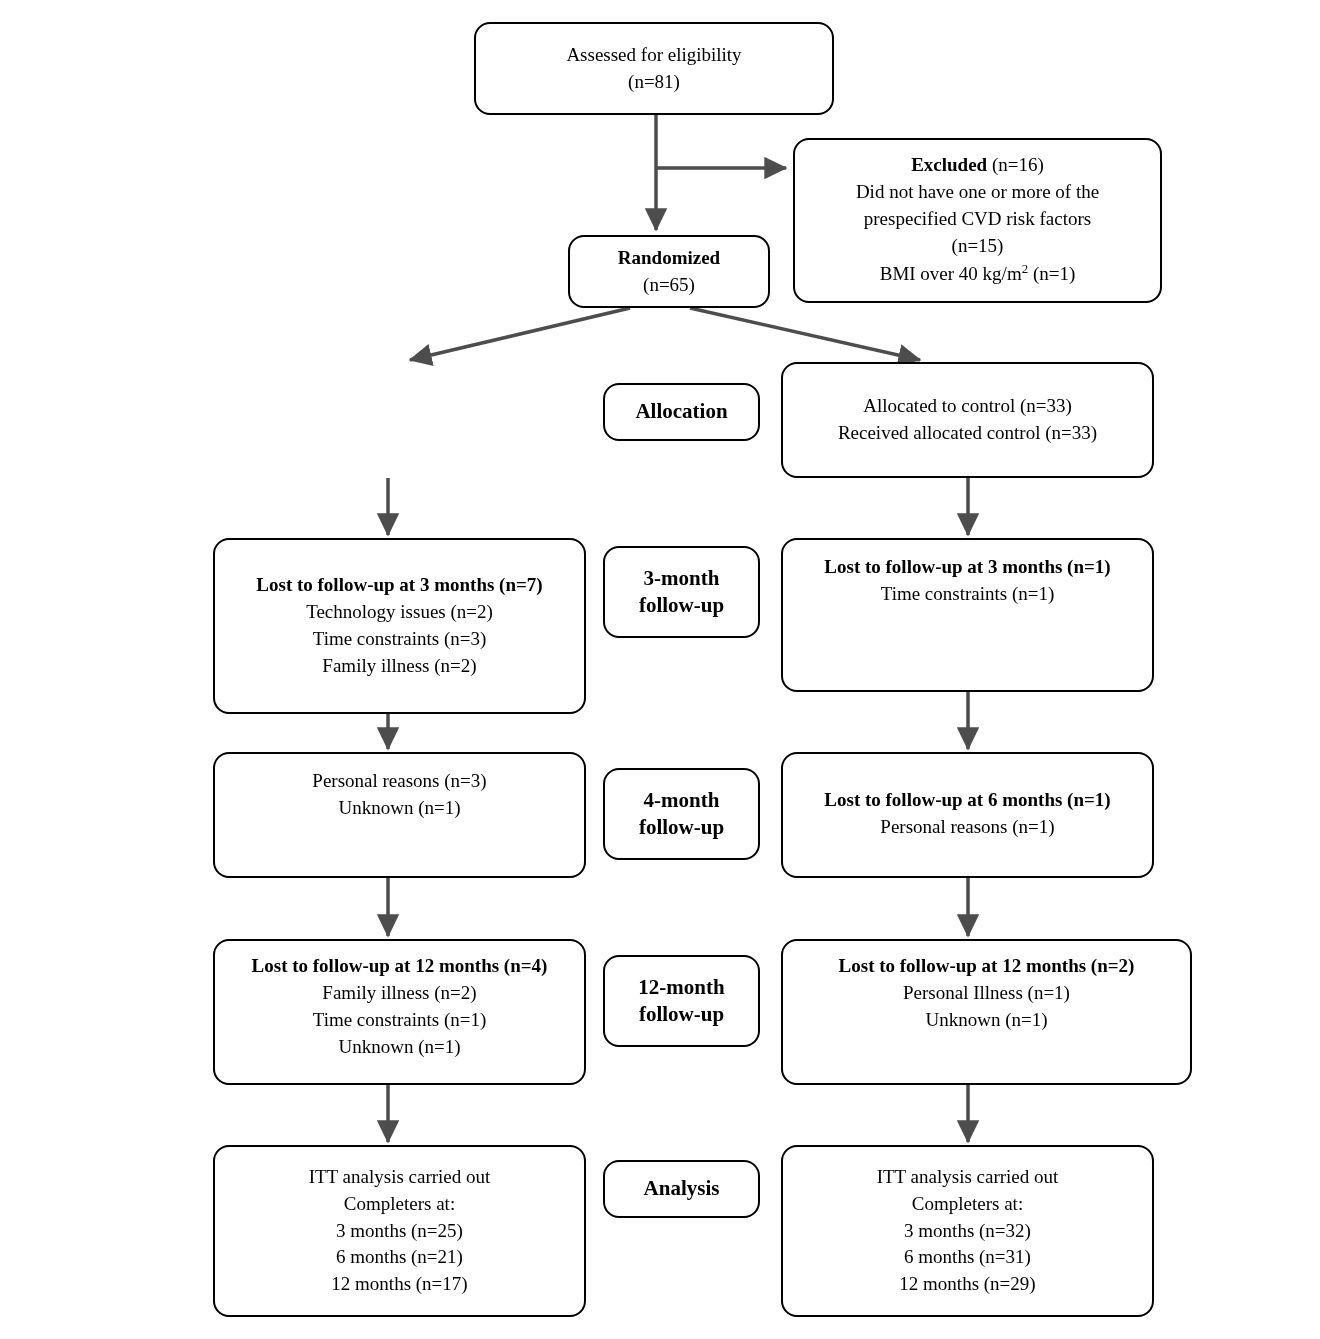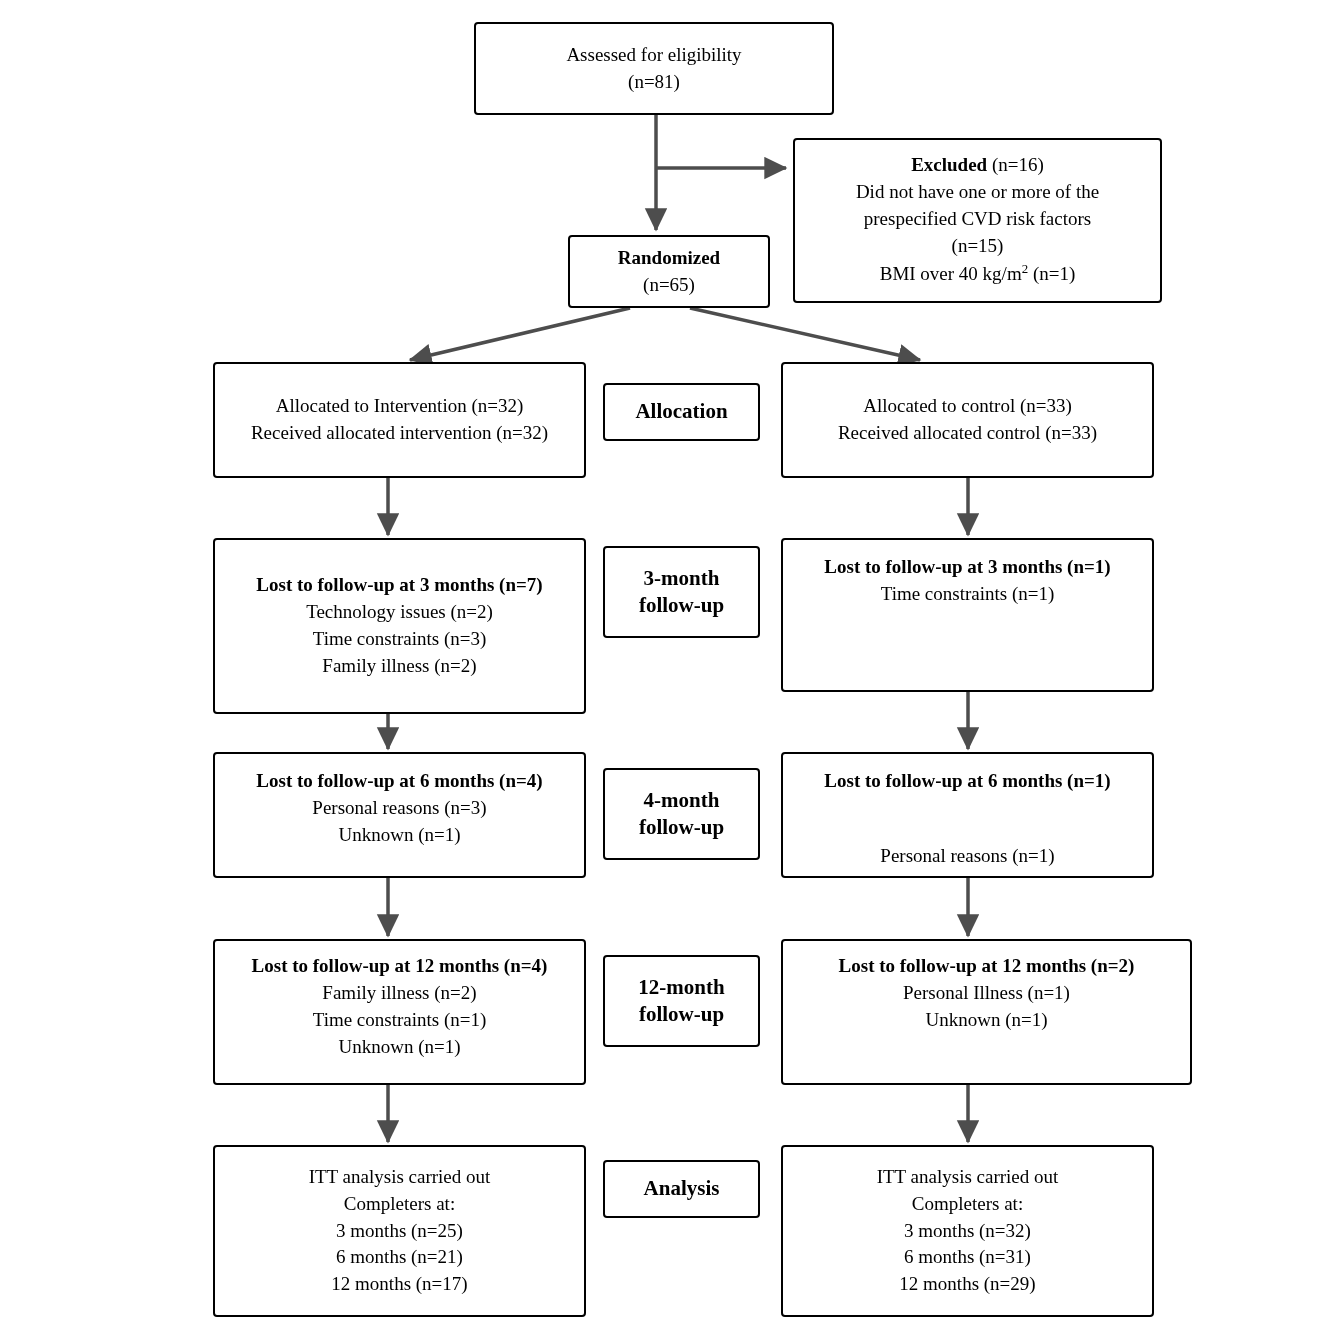--- a/index.html
+++ b/index.html
@@ -15,30 +15,30 @@
     position: relative;
     width: 1320px;
     height: 1339px;
     overflow: hidden;
     background: #ffffff;
   }
   .box {
     position: absolute;
     box-sizing: border-box;
     border: 2.5px solid #000000;
-    border-radius: 4px;
+    border-radius: 16px;
     background: #ffffff;
     display: flex;
     flex-direction: column;
     align-items: center;
     justify-content: center;
     text-align: center;
     font-size: 19px;
     line-height: 1.42;
-    padding: 6px 10px;
+    padding: 16px 10px;
   }
   .box .ln { display: block; white-space: nowrap; }
   .bold { font-weight: bold; }
   .stage {
     font-weight: bold;
     font-size: 21px;
     line-height: 1.3;
   }
   svg.arrows {
     position: absolute;
@@ -96,24 +96,20 @@
 
   <div class="box" style="left:568px; top:235px; width:202px; height:73px;">
     <span class="ln bold">Randomized</span>
     <span class="ln">(n=65)</span>
   </div>
 
   <div class="box stage" style="left:603px; top:383px; width:157px; height:58px;">
     <span class="ln">Allocation</span>
   </div>
 
-  <div class="box" style="left:213px; top:362px; width:373px; height:116px;">
-    <span class="ln">Allocated to Intervention (n=32)</span>
-    <span class="ln">Received allocated intervention (n=32)</span>
-  </div>
 
   <div class="box" style="left:781px; top:362px; width:373px; height:116px;">
     <span class="ln">Allocated to control (n=33)</span>
     <span class="ln">Received allocated control (n=33)</span>
   </div>
 
   <div class="box stage" style="left:603px; top:546px; width:157px; height:92px;">
     <span class="ln">3-month</span>
     <span class="ln">follow-up</span>
   </div>
@@ -129,26 +125,25 @@
     <span class="ln bold">Lost to follow-up at 3 months (n=1)</span>
     <span class="ln">Time constraints (n=1)</span>
   </div>
 
   <div class="box stage" style="left:603px; top:768px; width:157px; height:92px;">
     <span class="ln">4-month</span>
     <span class="ln">follow-up</span>
   </div>
 
   <div class="box" style="left:213px; top:752px; width:373px; height:126px; justify-content:flex-start; padding-top:14px;">
-    <span class="ln bold">Lost to follow-up at 6 months (n=4)</span>
     <span class="ln">Personal reasons (n=3)</span>
     <span class="ln">Unknown (n=1)</span>
   </div>
 
-  <div class="box" style="left:781px; top:752px; width:373px; height:126px; justify-content:space-between; padding-top:14px;">
+  <div class="box" style="left:781px; top:752px; width:373px; height:126px; justify-content:center; padding-top:14px;">
     <span class="ln bold">Lost to follow-up at 6 months (n=1)</span>
     <span class="ln">Personal reasons (n=1)</span>
   </div>
 
   <div class="box stage" style="left:603px; top:955px; width:157px; height:92px;justify-content:center;">
     <span class="ln">12-month</span>
     <span class="ln">follow-up</span>
   </div>
 
   <div class="box" style="left:213px; top:939px; width:373px; height:146px; justify-content:flex-start; padding-top:12px;">

